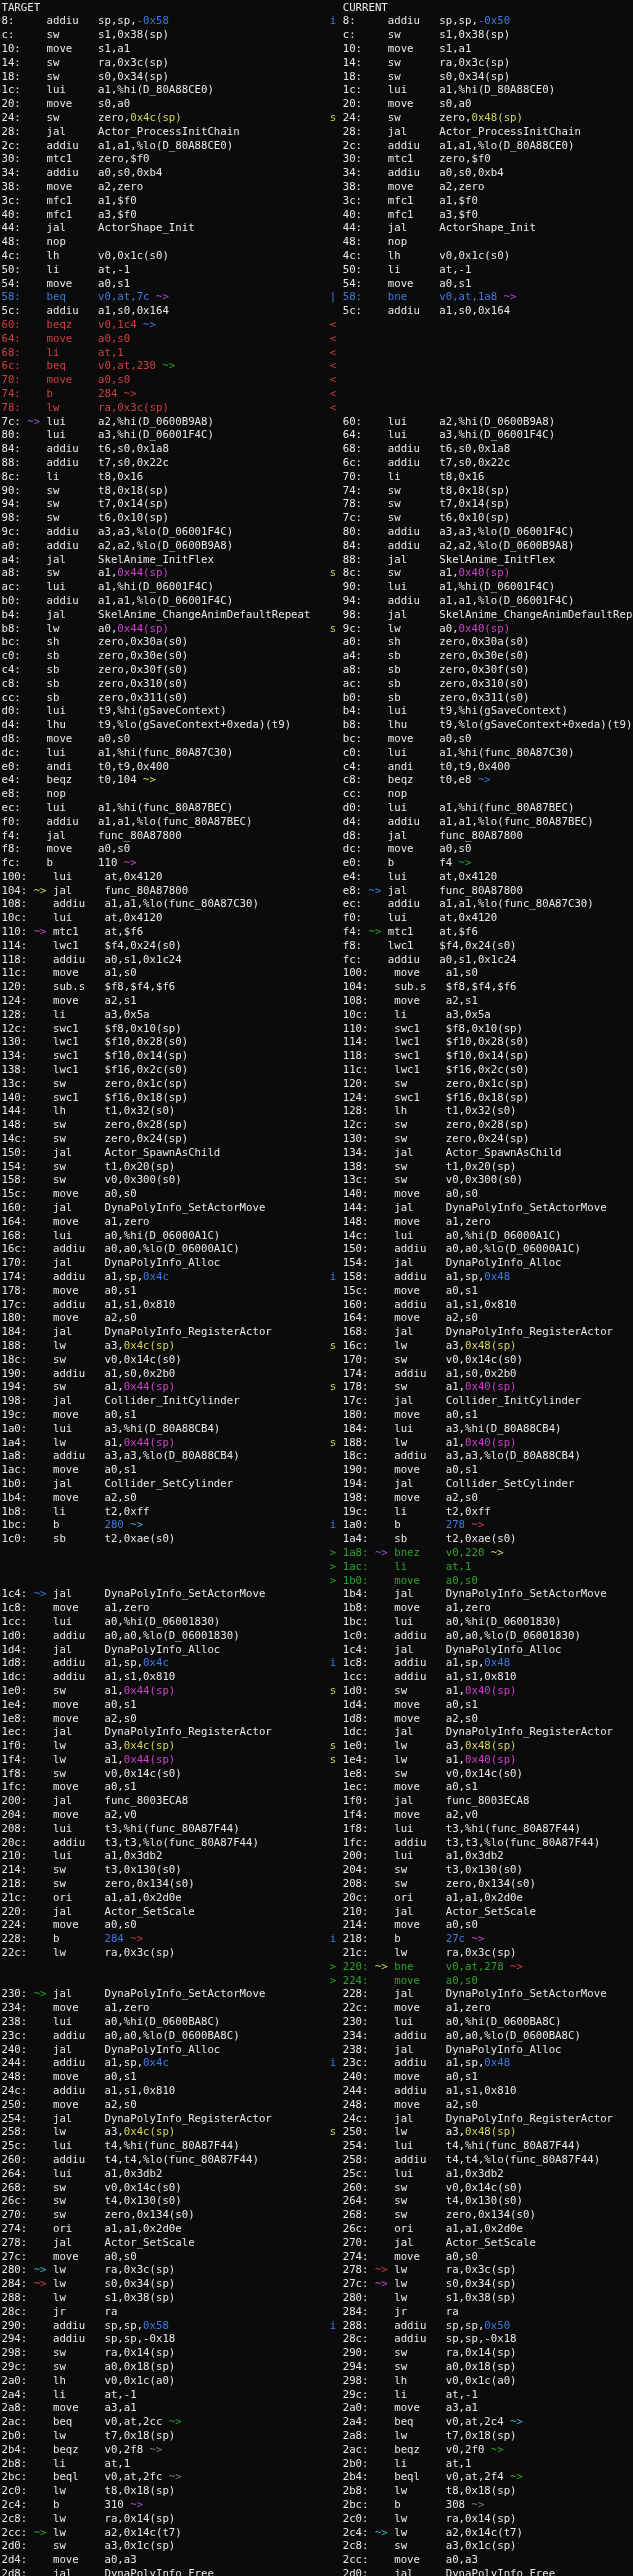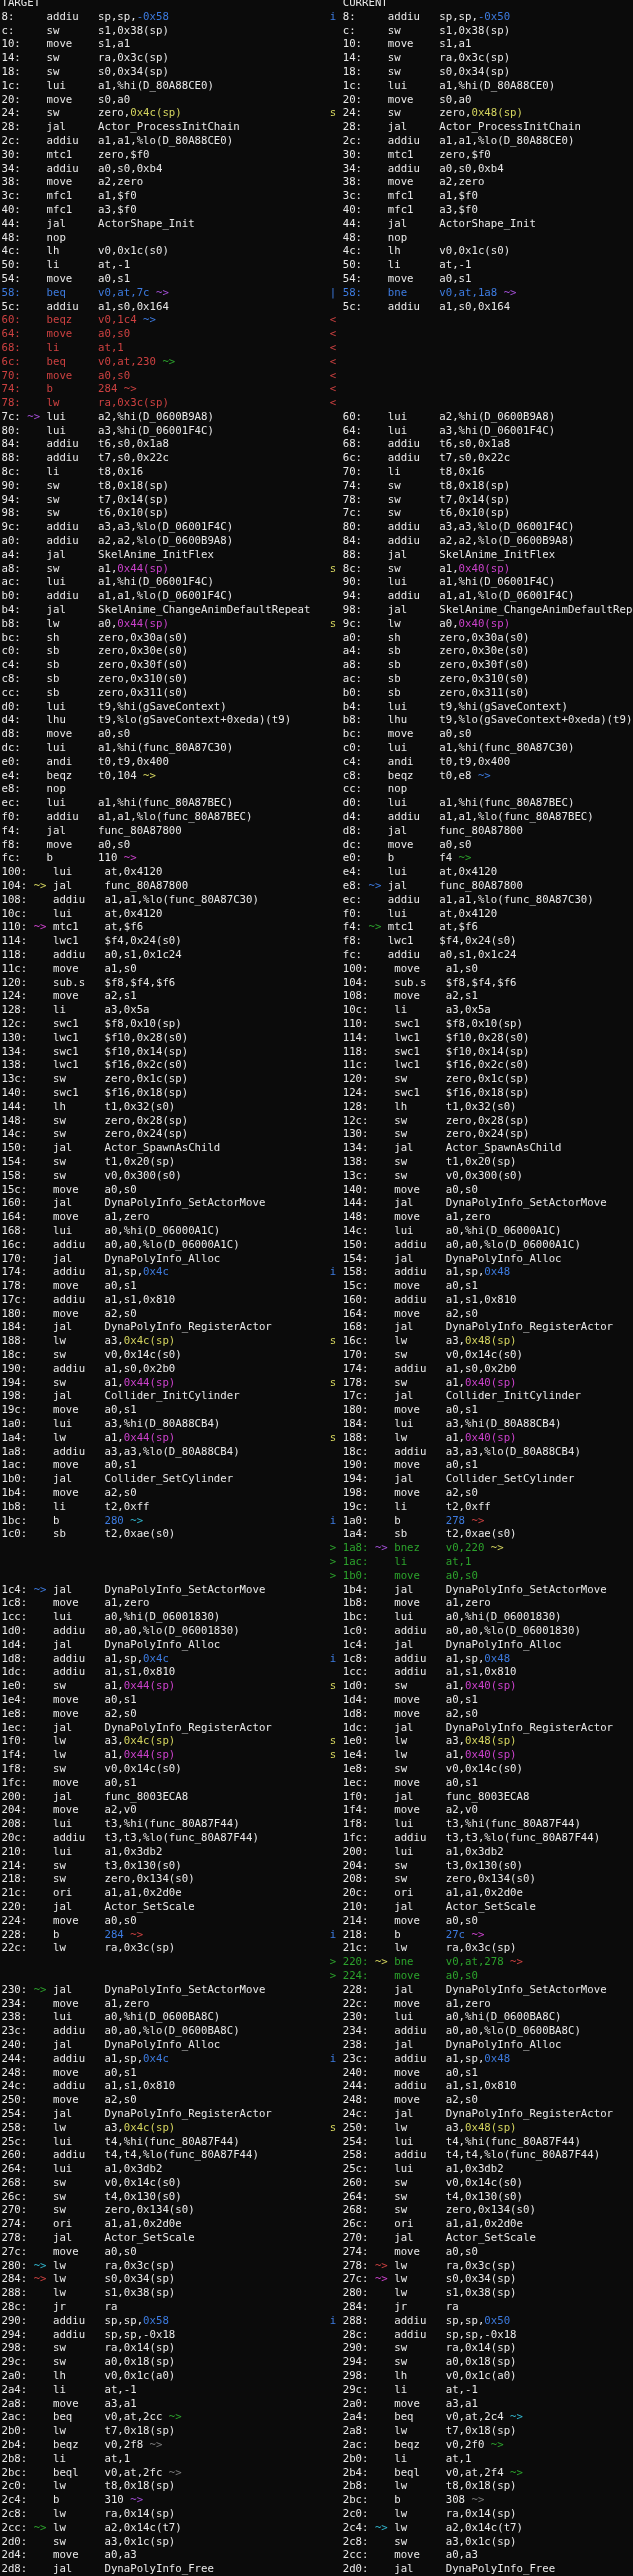--- a/index.html
+++ b/index.html
@@ -9,21 +9,20 @@
     width: 633px;
     height: 2576px;
     overflow: hidden;
   }
   .diff {
     display: flex;
     width: 633px;
     height: 2576px;
     padding-top: 0.7px;
     box-sizing: border-box;
-    align-items: flex-end;
   }
   .col {
     margin: 0;
     flex: 0 0 317px;
     width: 317px;
     overflow: hidden;
     font-family: "DejaVu Sans Mono", "Liberation Mono", monospace;
     font-size: 10.7px;
     line-height: 13.8px;
     color: #e9e9e9;

